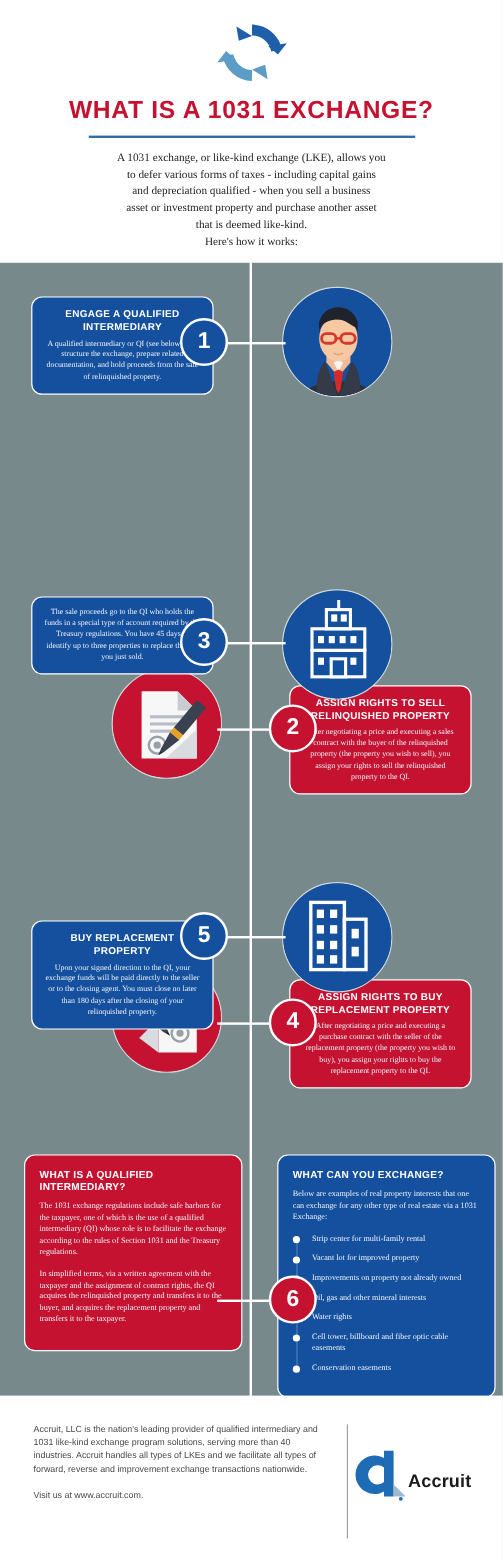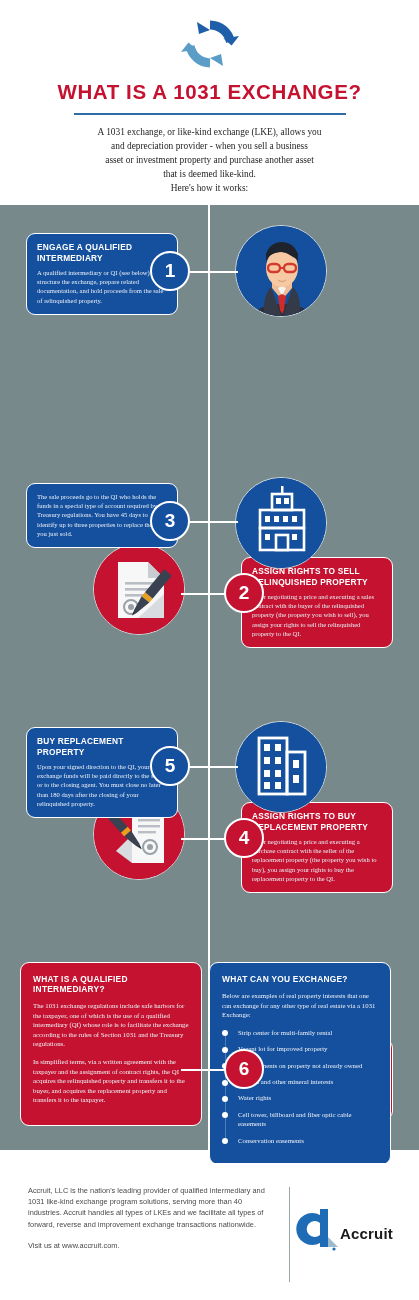--- a/index.html
+++ b/index.html
@@ -40,20 +40,21 @@
     background: #ffffff;
   }
 
   .step { position: absolute; width: 419px; }
 
   
   .card {
     position: absolute; width: 152px; border-radius: 9px;
     border: 1.6px solid #ffffff; padding: 8px 10px 9px;
     color: #ffffff;
+    text-align: center;
   }
   .card.blue { background: #15509e; }
   .card.red  { background: #c41230; }
   .card.left  { left: 26px; }
   .card.right { left: 241px; }
   .card h3 {
     font-size: 8.3px; font-weight: bold; letter-spacing: .25px;
     line-height: 10.5px; margin-bottom: 5px; text-transform: uppercase;
   }
   .card p {
@@ -86,21 +87,21 @@
   .ill.left  { left: 93px; }
   .ill.right { left: 235px; }
   .ill svg { display: block; width: 92px; height: 92px; }
 
   
   .panel {
     position: absolute; width: 182px; border-radius: 9px;
     border: 1.7px solid #ffffff; padding: 11px 12px 12px; color: #ffffff;
   }
   .panel.red  { background: #c41230; left: 20px; }
-  .panel.blue { background: #15509e; left: 209px; }
+  .panel.blue { background: #15509e; left: 231px; }
   .panel h3 {
     font-size: 8.4px; font-weight: bold; letter-spacing: .25px;
     margin-bottom: 7px; text-transform: uppercase;
   }
   .panel p {
     font-family: "Liberation Serif", serif;
     font-size: 6.8px; line-height: 9.6px; color: #eef2f7;
     margin-bottom: 8px;
   }
   .bullets { list-style: none; position: relative; margin-top: 2px; }
@@ -152,21 +153,22 @@
         <path d="M18 6 L20 18 L31 14 Z" fill="#1f5fa9"></path>
         <path d="M31 47 A21 21 0 0 1 11 30" fill="none" stroke="#5b9dc6" stroke-width="9"></path>
         <polygon points="9.5,26.5 17.5,33.5 2,36" fill="#5b9dc6"></polygon>
         <path d="M44 50 L42 38 L31 42 Z" fill="#5b9dc6"></path>
       </svg>
     </div>
     <div class="hdr-title">WHAT IS A 1031 EXCHANGE?</div>
     <div class="hdr-rule"></div>
     <div class="hdr-para">
       <span class="ln">A 1031 exchange, or like-kind exchange (LKE), allows you</span>
-      <span class="ln">and depreciation provider - when you sell a business</span>
+      <span class="ln">to defer various forms of taxes - including capital gains</span>
+      <span class="ln">and depreciation qualified - when you sell a business</span>
       <span class="ln">asset or investment property and purchase another asset</span>
       <span class="ln">that is deemed like-kind.</span>
       <span class="ln">Here's how it works:</span>
     </div>
   </div>
 
   <div class="body-band">
     <div class="timeline-line"></div>
 
     <div class="step" style="top:0">
@@ -272,21 +274,21 @@
       </div>
       <div class="stub" style="left:181px; top:633px; width:55px"></div>
       <div class="num red" style="left:224px; top:613px">4</div>
       <div class="card red right" style="top:597px">
         <h3>ASSIGN RIGHTS TO BUY REPLACEMENT PROPERTY</h3>
         <p>After negotiating a price and executing a purchase contract with the seller of the replacement property (the property you wish to buy), you assign your rights to buy the replacement property to the QI.</p>
       </div>
     </div>
 
     <div class="step" style="top:0">
-      <div class="card blue left" style="top:522px">
+      <div class="card blue left" style="top:548px">
         <h3>BUY REPLACEMENT PROPERTY</h3>
         <p>Upon your signed direction to the QI, your exchange funds will be paid directly to the seller or to the closing agent. You must close no later than 180 days after the closing of your relinquished property.</p>
       </div>
       <div class="stub" style="left:178px; top:561px; width:60px"></div>
       <div class="num blue" style="left:150px; top:541px">5</div>
       <div class="ill blue right" style="top:516px">
         <svg viewBox="0 0 92 92">
           <circle cx="46" cy="46" r="46" fill="#15509e"></circle>
           <rect x="23" y="16" width="28" height="56" fill="none" stroke="#ffffff" stroke-width="2.8"></rect>
           <rect x="51" y="30" width="18" height="42" fill="none" stroke="#ffffff" stroke-width="2.8"></rect>

